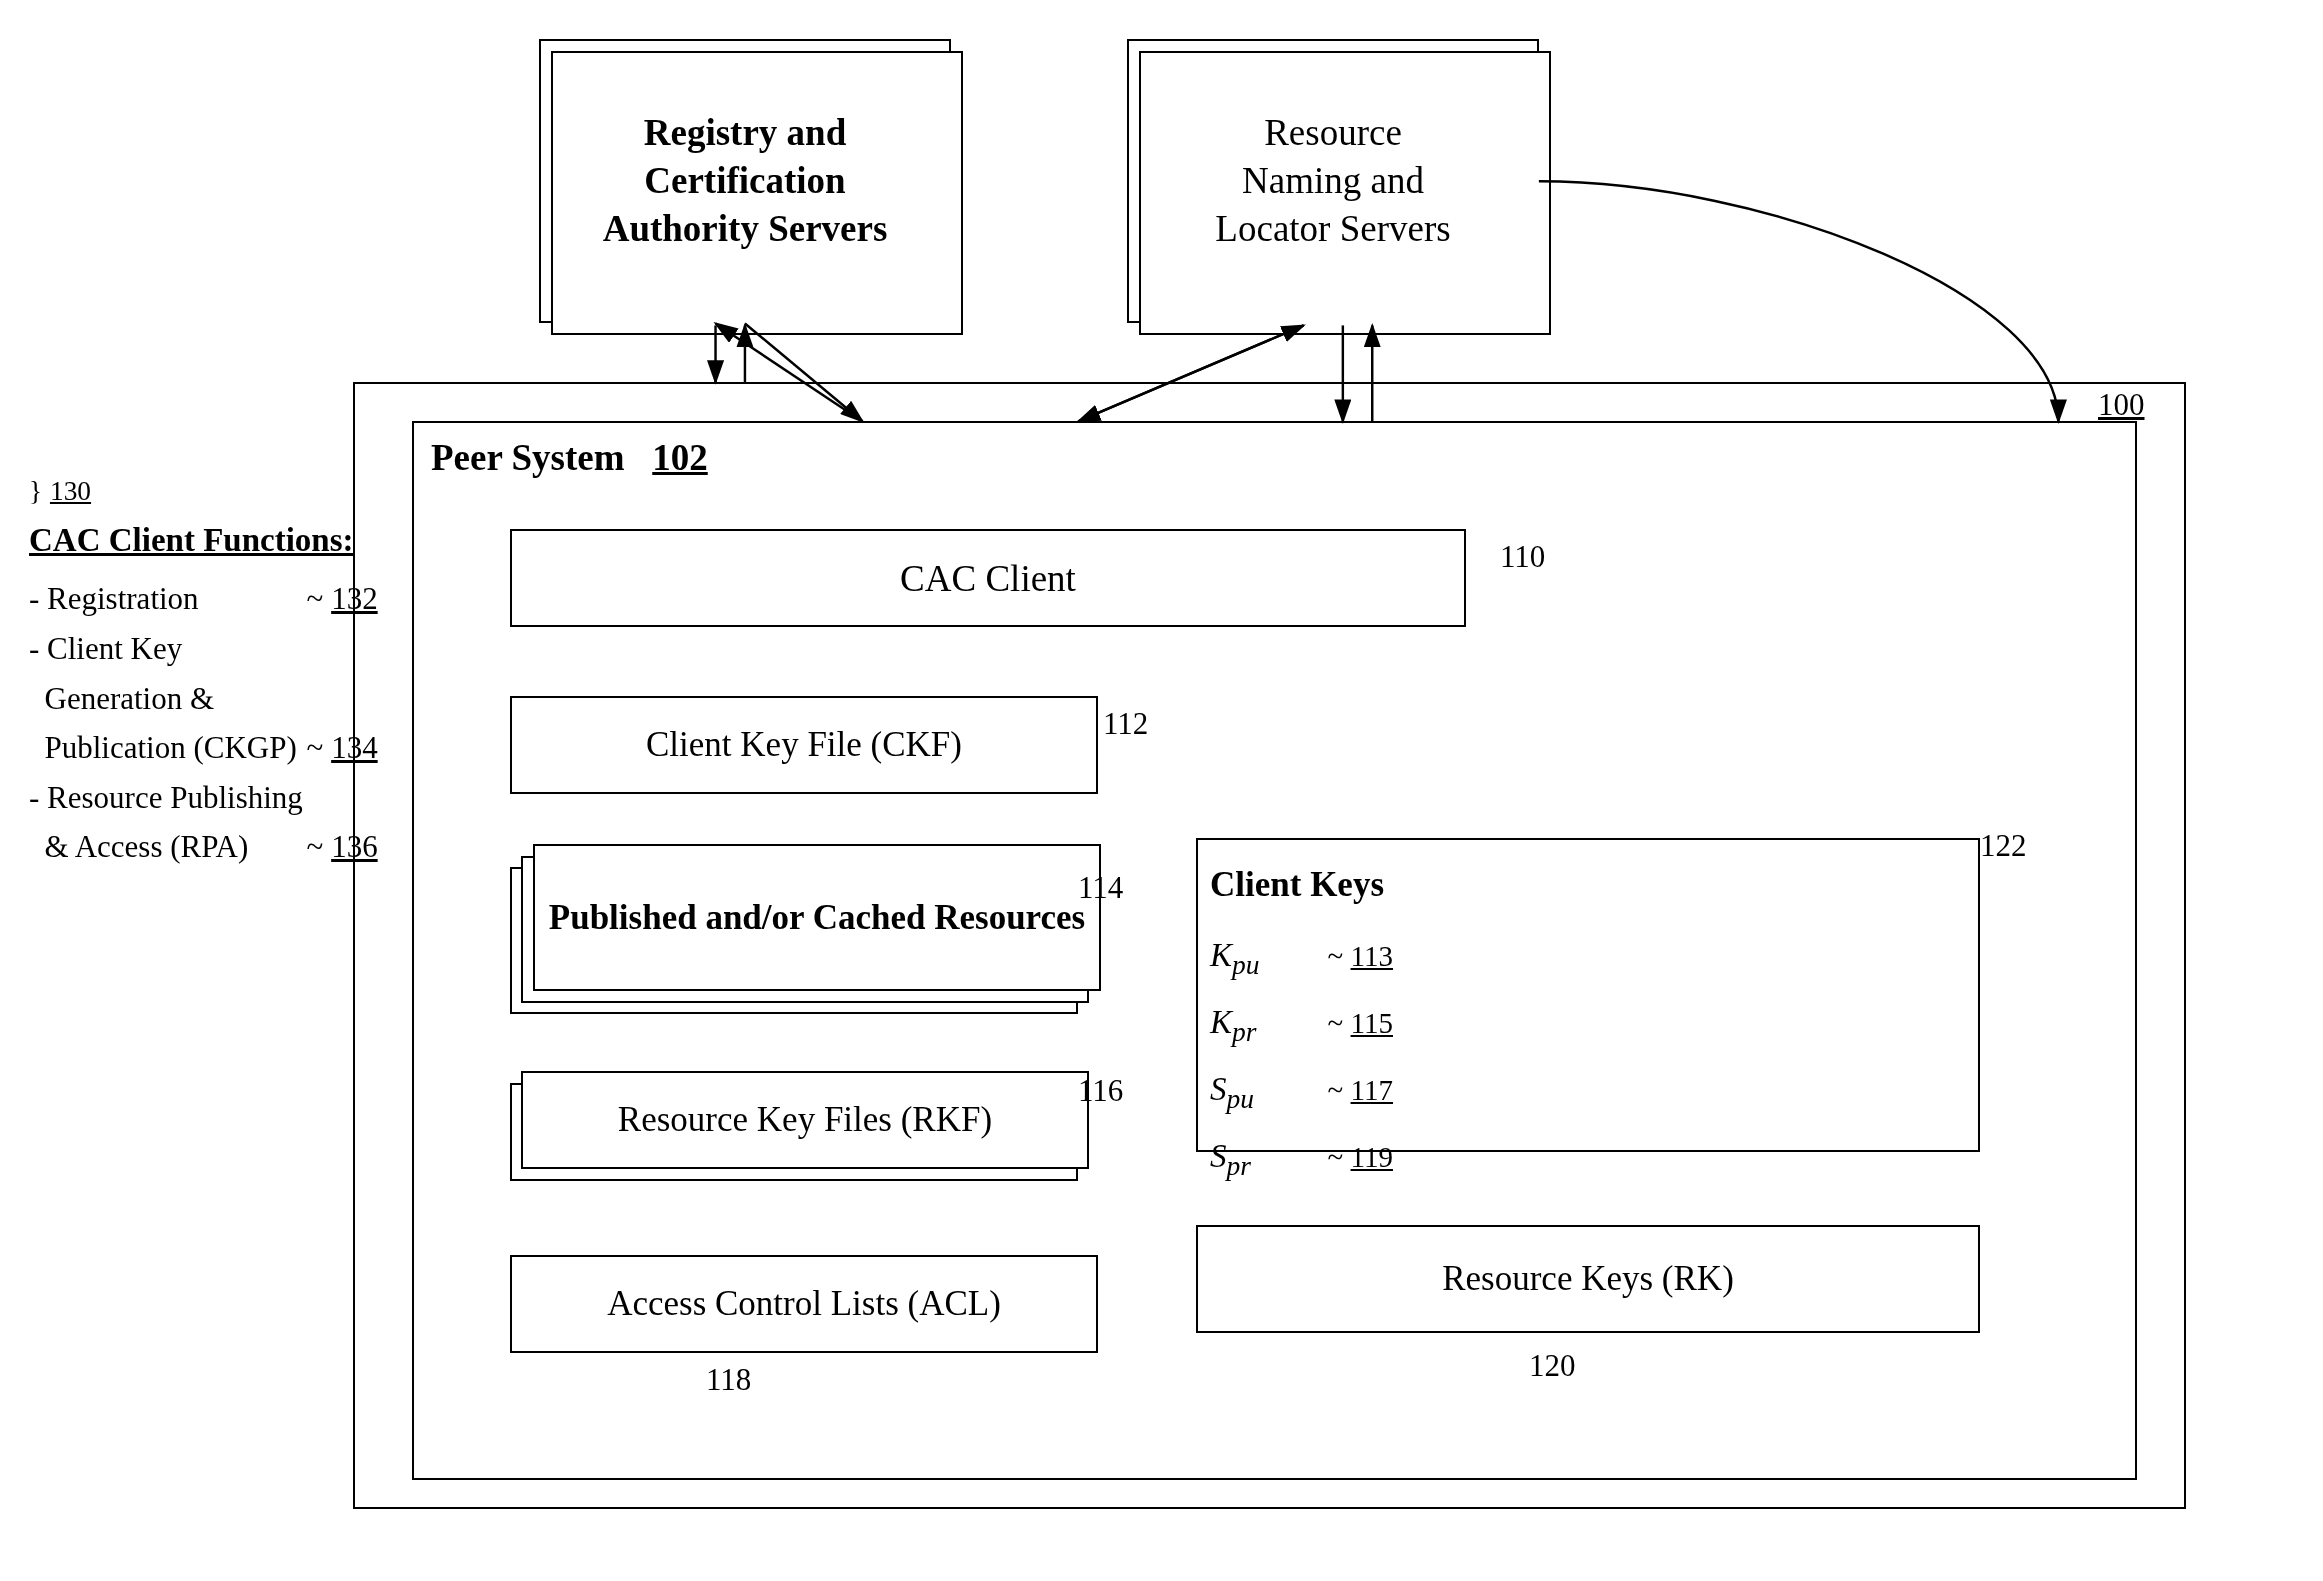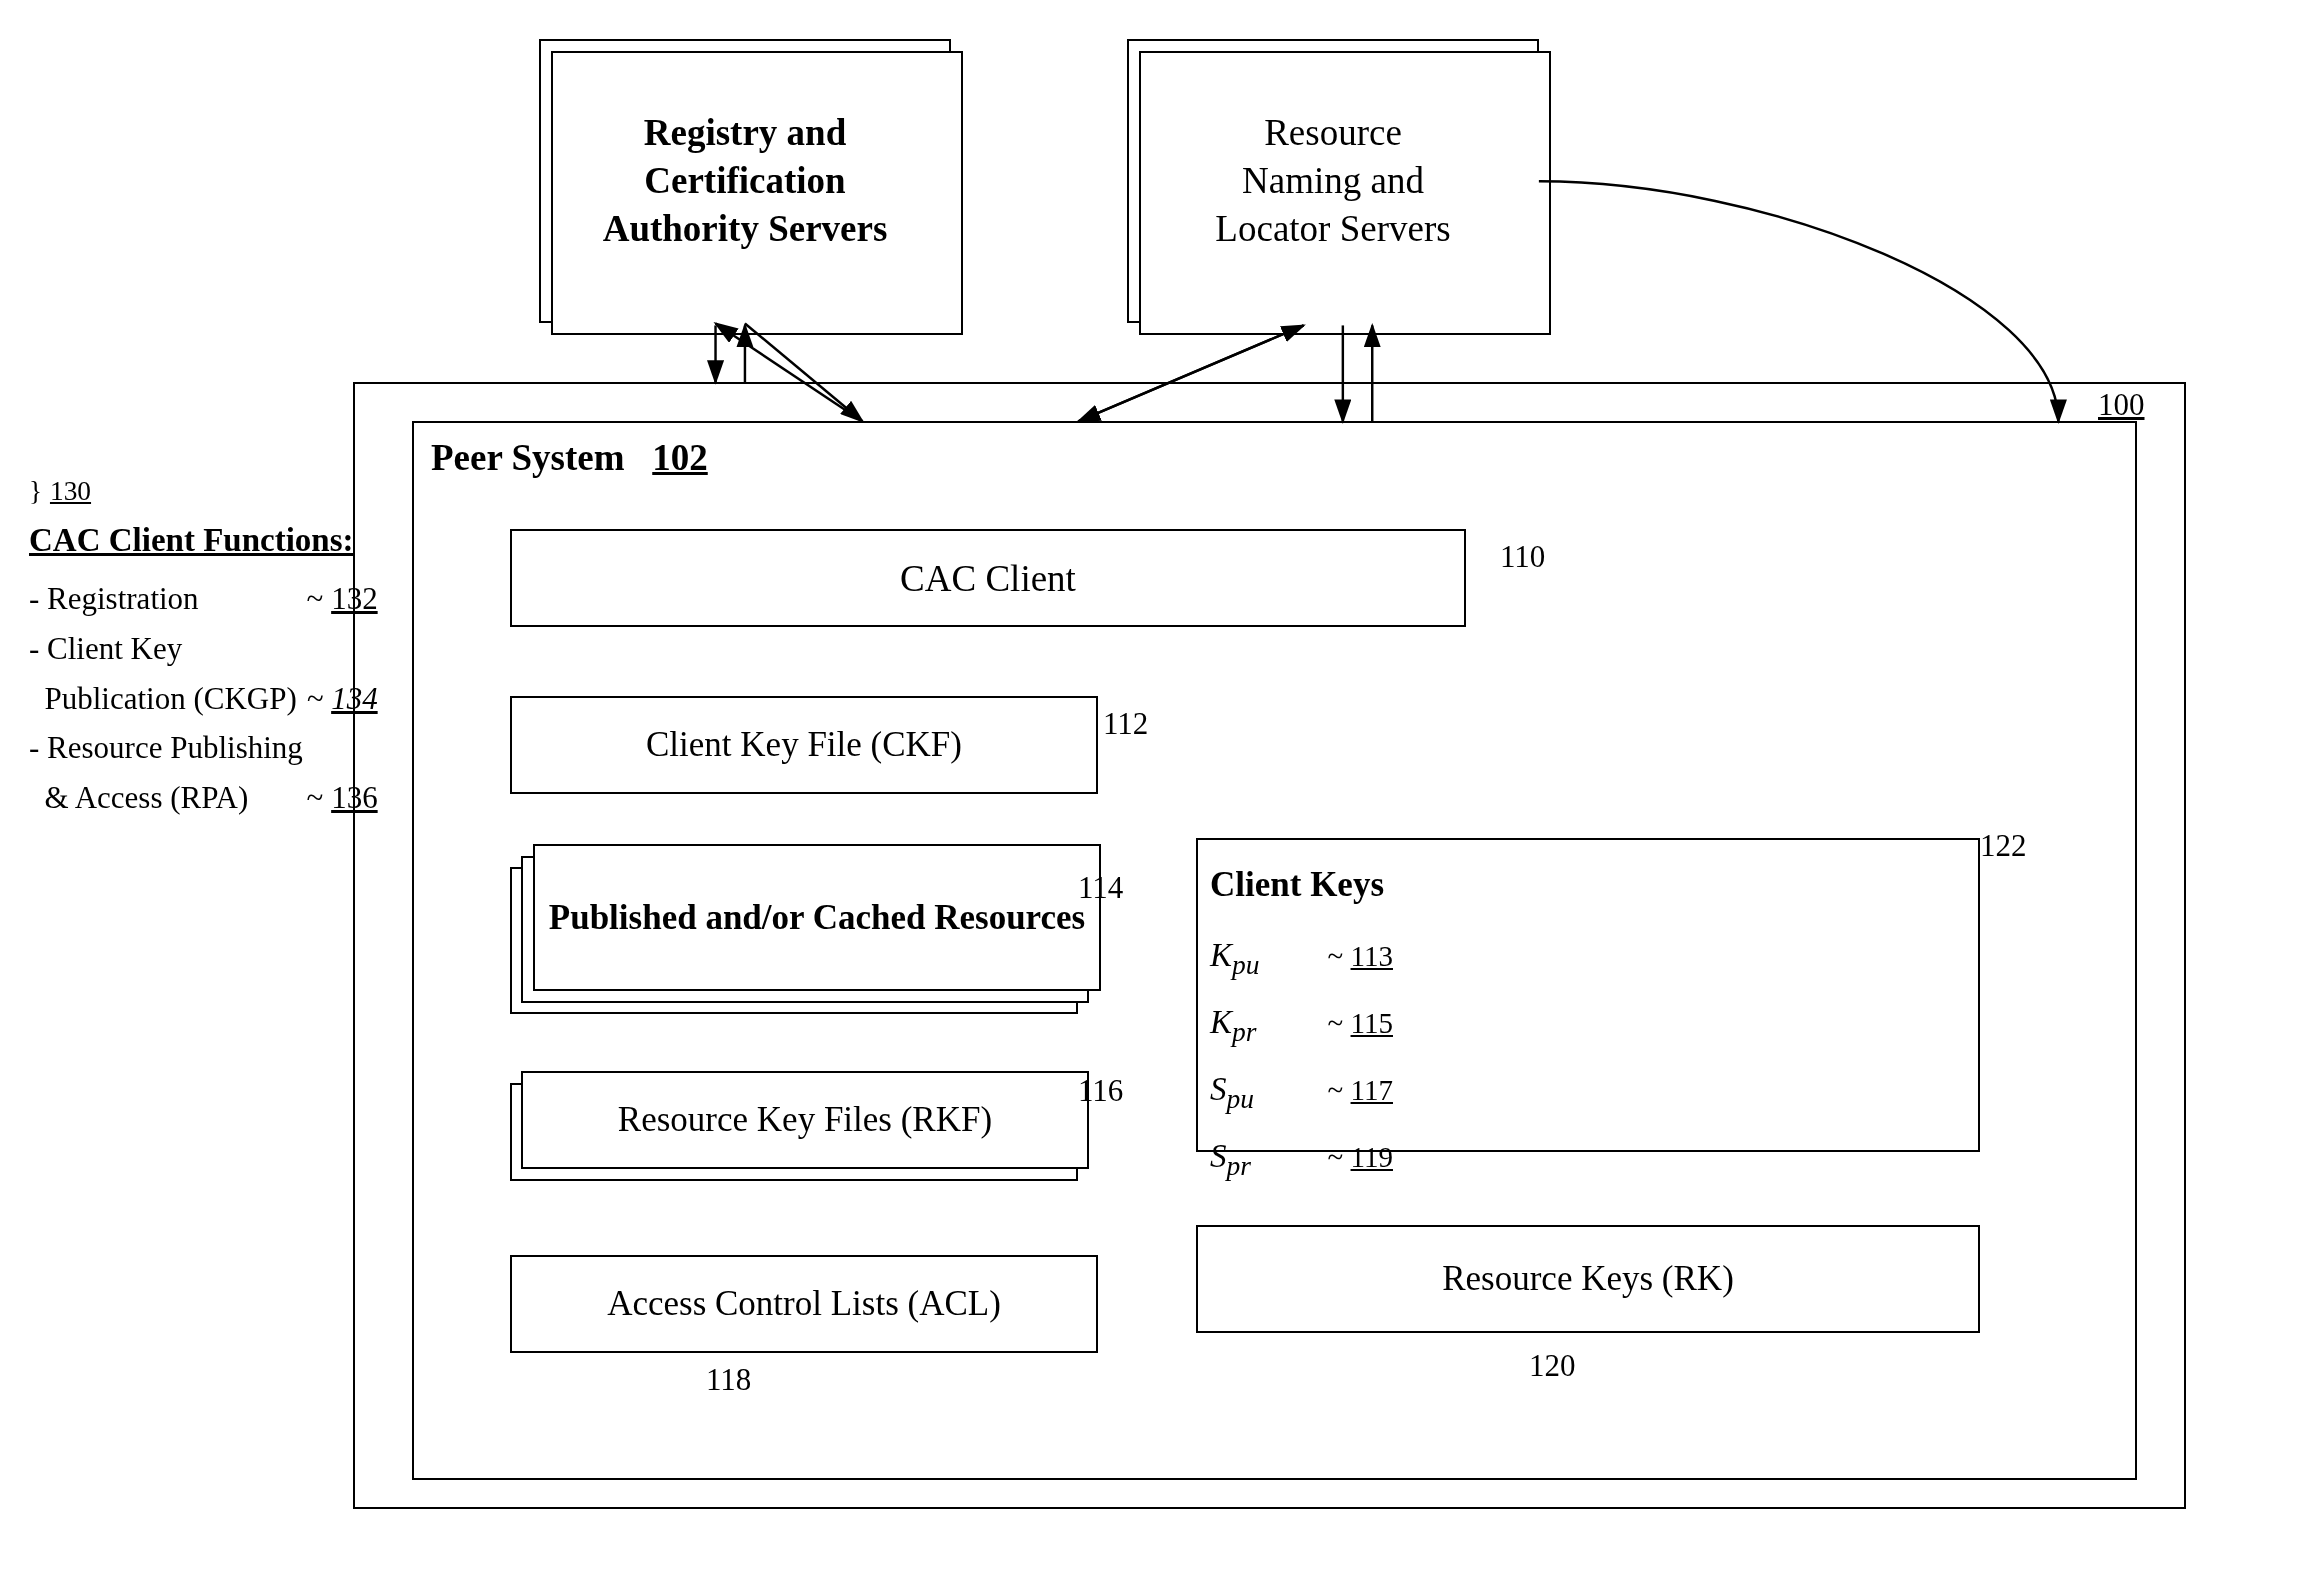--- a/index.html
+++ b/index.html
@@ -427,23 +427,24 @@
     <div style="display:flex; align-items:flex-start; gap:7.8px;">
       <span style="font-size:27.4px;">}</span>
       <span style="text-decoration:underline; font-size:27.4px;">130</span>
     </div>
     <div class="title">CAC Client Functions:</div>
     <div style="display:flex; justify-content:space-between; align-items:baseline;">
       <span>- Registration</span>
       <span style="margin-left:39px;">~ <span style="text-decoration:underline;">132</span></span>
     </div>
     <div>- Client Key</div>
+    <div>&nbsp;&nbsp;Generation &amp;</div>
     <div style="display:flex; justify-content:space-between; align-items:baseline;">
       <span>&nbsp;&nbsp;Publication (CKGP)</span>
-      <span style="margin-left:9.8px;font-style:italic;">~ <span style="text-decoration:underline;">134</span></span>
+      <span style="margin-left:9.8px;">~ <span style="text-decoration:underline;">134</span></span>
     </div>
     <div>- Resource Publishing</div>
     <div style="display:flex; justify-content:space-between; align-items:baseline;">
       <span>&nbsp;&nbsp;&amp; Access (RPA)</span>
       <span style="margin-left:39px;">~ <span style="text-decoration:underline;">136</span></span>
     </div>
   </div>
 
   <svg class="arrows-svg" xmlns="http://www.w3.org/2000/svg" viewBox="0 0 2371 1614" width="2324" height="1582">
     <defs>

